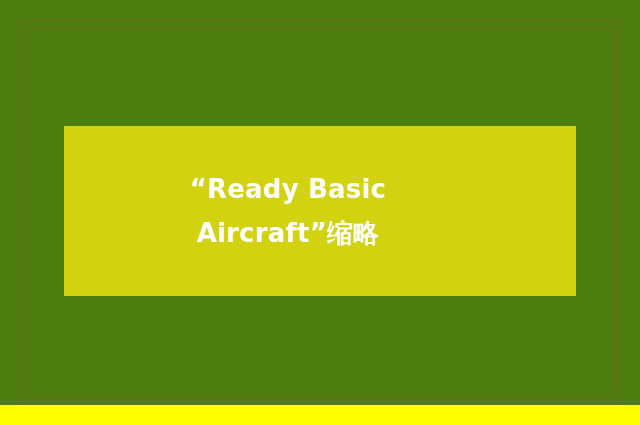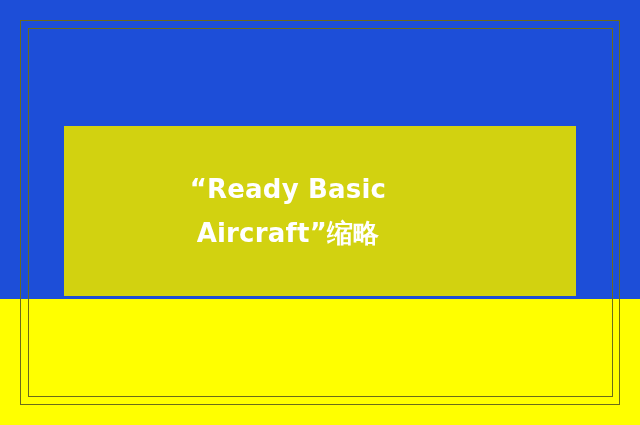--- a/index.html
+++ b/index.html
@@ -10,22 +10,22 @@
     width: 640px;
     height: 425px;
     background: #ffff00;
     font-family: "Liberation Sans", sans-serif;
     overflow: hidden;
   }
 
   #canvas {
     position: relative;
     width: 640px;
-    height: 299px;
-    background: #1d4ed8;
+    height: 405px;
+    background: #4d7c0f;
   }
 
   
   .frame-outer {
     position: absolute;
     left: 20px;
     top: 20px;
     width: 600px;
     height: 385px;
     box-sizing: border-box;

